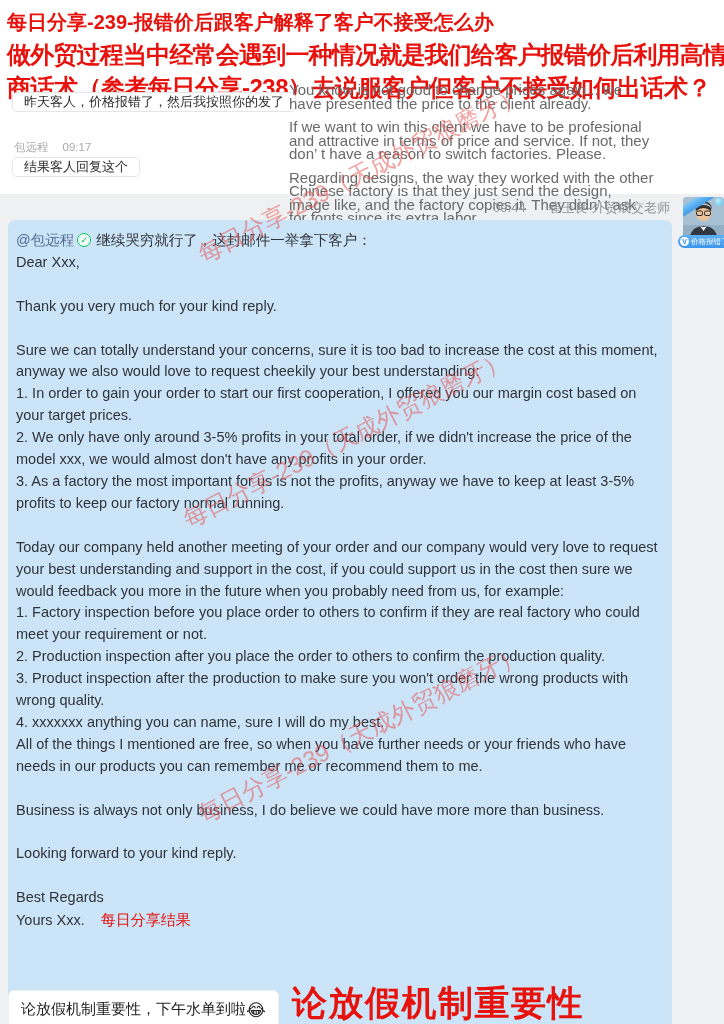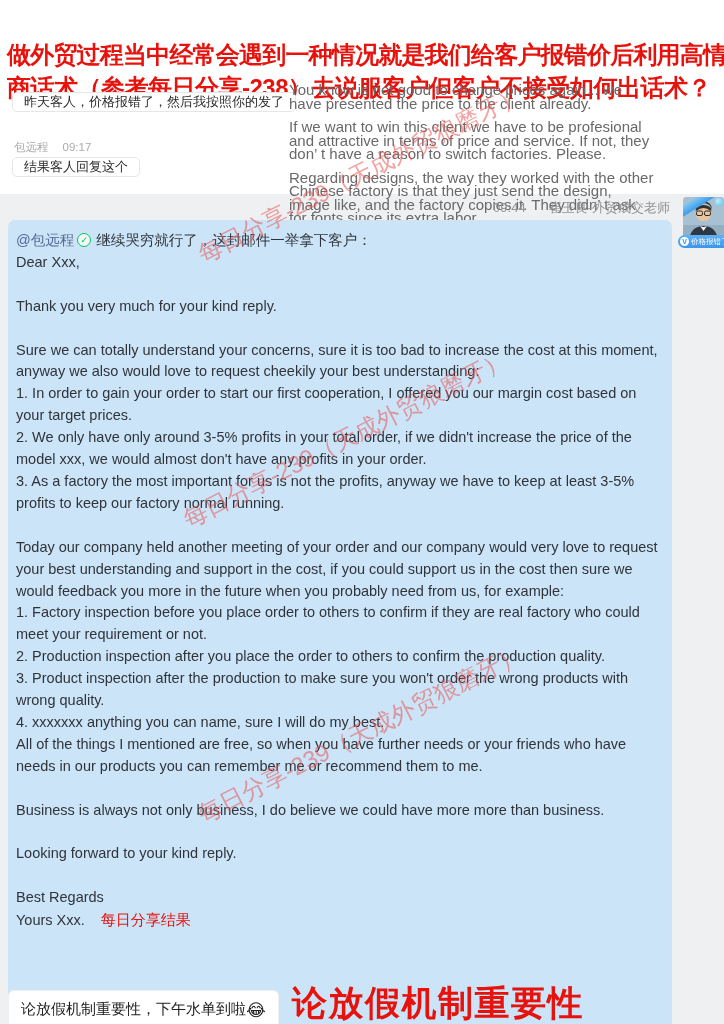--- a/index.html
+++ b/index.html
@@ -95,20 +95,21 @@
   .wm1{left:200px;top:240px;}
   .wm2{left:185px;top:505px;}
   .wm3{left:200px;top:800px;}
 </style>
 </head>
 <body>
 
 <div class="screen">
   <div class="lower-bg"></div>
 
+  <div class="headline l1">每日分享-239-报错价后跟客户解释了客户不接受怎么办</div>
   <div class="headline l2">做外贸过程当中经常会遇到一种情况就是我们给客户报错价后利用高情</div>
   <div class="headline l3">商话术（参考每日分享-238）去说服客户但客户不接受如何出话术？</div>
 
   <div class="bubble-left b1">昨天客人，价格报错了，然后我按照你的发了</div>
   <div class="sender-row">
     <span class="name">包远程</span><span class="time">09:17</span>
   </div>
   <div class="bubble-left b2">结果客人回复这个</div>
 
   <div class="quote">

